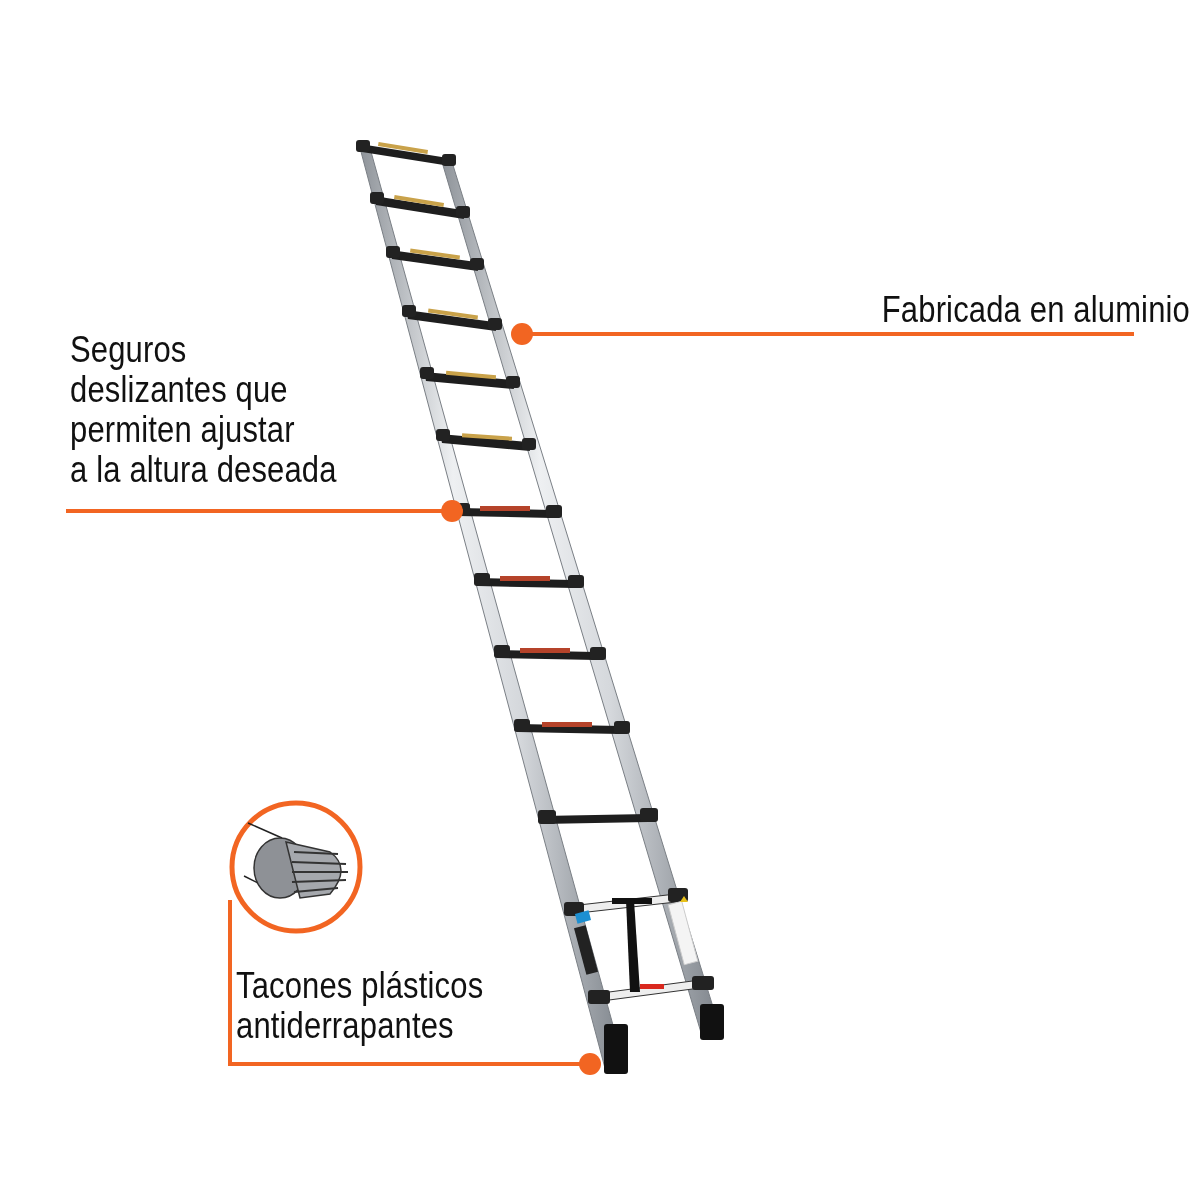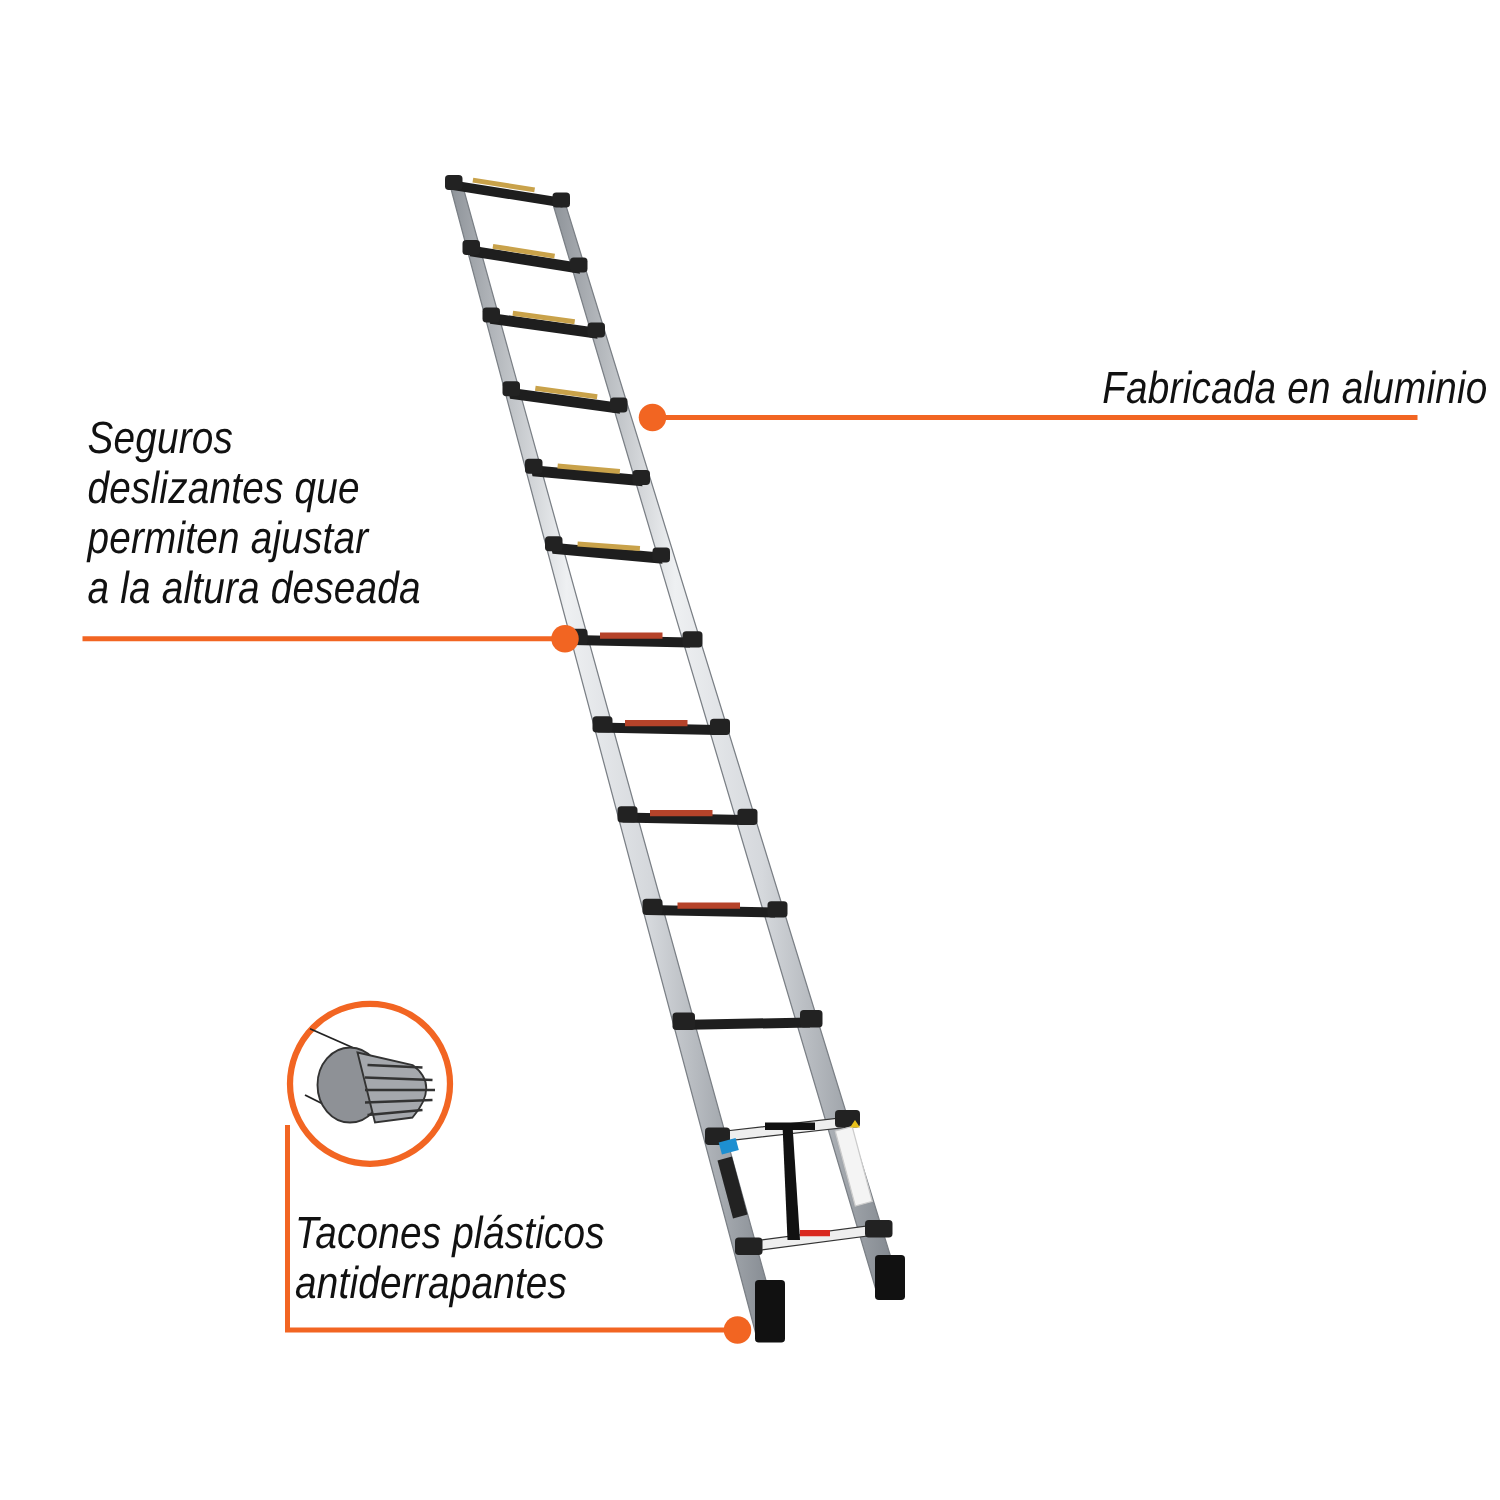--- a/index.html
+++ b/index.html
@@ -1,18 +1,18 @@
 <!DOCTYPE html>
 <html><head>
 <meta charset="utf-8">
 <style>
   html, body { margin: 0; padding: 0; background: #ffffff; }
   body { width: 1200px; height: 1200px; position: relative; overflow: hidden;
          font-family: "Liberation Sans", "DejaVu Sans", sans-serif; }
-  .stage { position: absolute; inset: 0; font-style: italic; }
+  .stage { position: absolute; inset: 0; }
   svg.scene { position: absolute; left: 0; top: 0; width: 1200px; height: 1200px; }
   .label { position: absolute; color: #111; font-family: "Liberation Sans", sans-serif;
            font-size: 36px; line-height: 40px; letter-spacing: 0.2px; transform: scaleX(0.86); transform-origin: left top; }
   #lbl-aluminio { left: 760px; top: 290px; width: 430px; text-align: right; transform-origin: right top; }
   #lbl-seguros { left: 70px; top: 330px; width: 400px; }
   #lbl-tacones { left: 236px; top: 966px; width: 400px; }
 </style>
 </head>
 <body>
 

